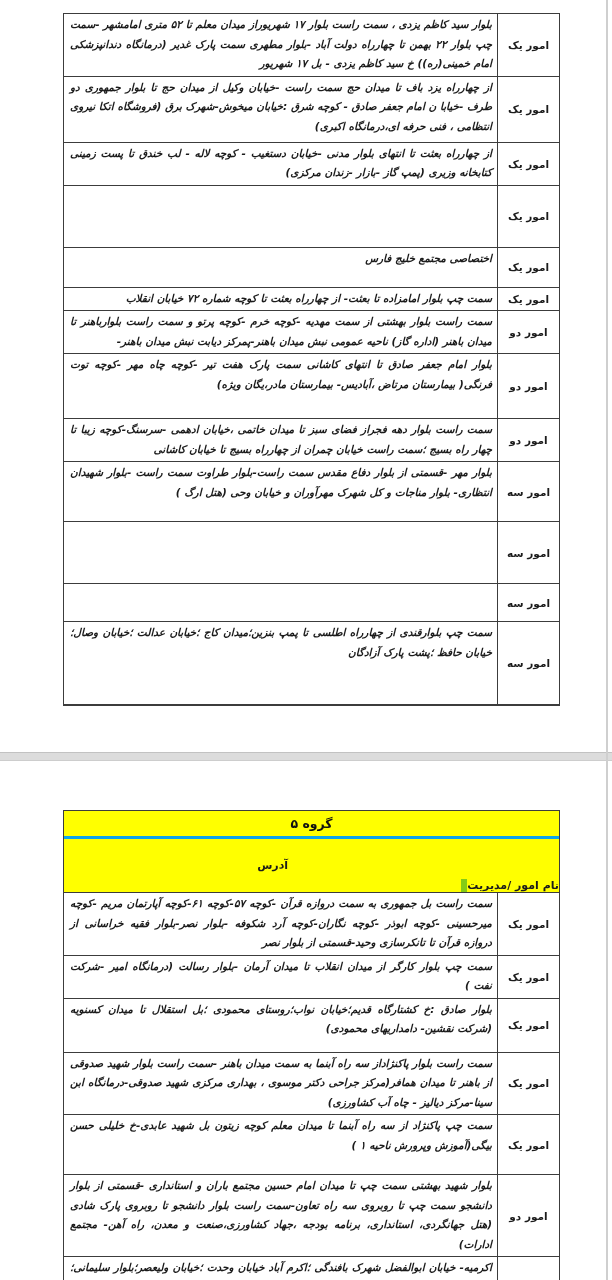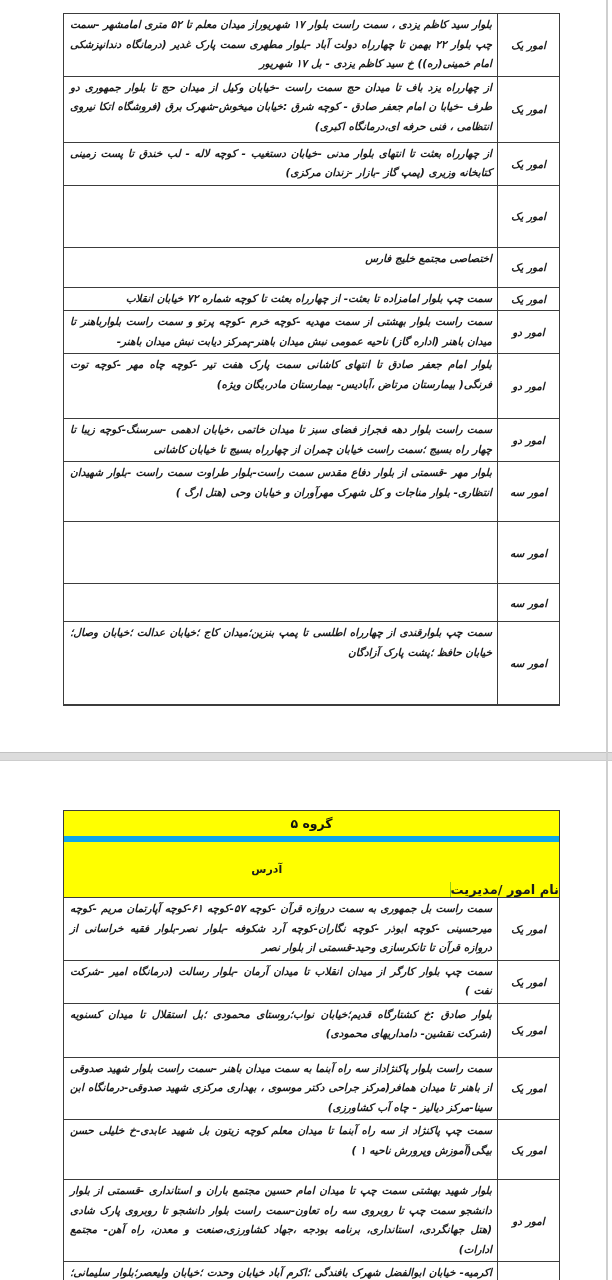--- a/index.html
+++ b/index.html
@@ -23,41 +23,41 @@
   #t1{top:13px;border-bottom-width:2px;}
   #t2{top:810px;border-bottom:none;}
   .trow{
     display:flex;align-items:stretch;border-bottom:1px solid #3c3c3c;
     box-sizing:border-box;
   }
   .trow:last-child{border-bottom:none;}
   .dept{
     flex:0 0 61px;display:flex;align-items:center;justify-content:center;
     border-left:1px solid #3c3c3c;
-    font-size:10.5px;font-weight:bold;color:#1b1b1b;white-space:nowrap;font-style:italic;
+    font-size:10.5px;font-weight:bold;color:#1b1b1b;white-space:nowrap;
   }
   .addr{
     flex:1;min-width:0;padding:1px 5px 2px 6px;
     font-size:10.5px;font-weight:bold;color:#1b1b1b;line-height:19.5px;
     text-align:justify;text-align-last:right;font-style:italic;
   }
   
   .title-row{
     display:flex;align-items:center;justify-content:center;
-    background:#ffff00;border-bottom:6px solid #0ea5e9;
+    background:#ffff00;border-bottom:3px solid #0ea5e9;
     min-height:25px;font-size:12.5px;font-weight:bold;color:#111111;
   }
   .colhead-row{
     display:flex;align-items:stretch;background:#ffff00;
     border-bottom:1px solid #3c3c3c;min-height:20px;
   }
   .colhead-dept{
     flex:0 0 61px;display:flex;align-items:center;justify-content:center;
-    border-left:1px solid #84cc16;
-    font-size:13px;font-weight:bold;color:#1b1b1b;white-space:nowrap;margin-top:40px;
+    border-left:6px solid #84cc16;
+    font-size:11px;font-weight:bold;color:#1b1b1b;white-space:nowrap;margin-top:40px;
   }
   .colhead-addr{
     flex:1;display:flex;align-items:center;justify-content:center;
     font-size:11px;font-weight:bold;color:#1b1b1b;padding-left:20px;
   }
   
   #t1 .trow:nth-child(1){min-height:60px}
   #t1 .trow:nth-child(2){min-height:66px}
   #t1 .trow:nth-child(3){min-height:37px}
   #t1 .trow:nth-child(4){min-height:62px}

